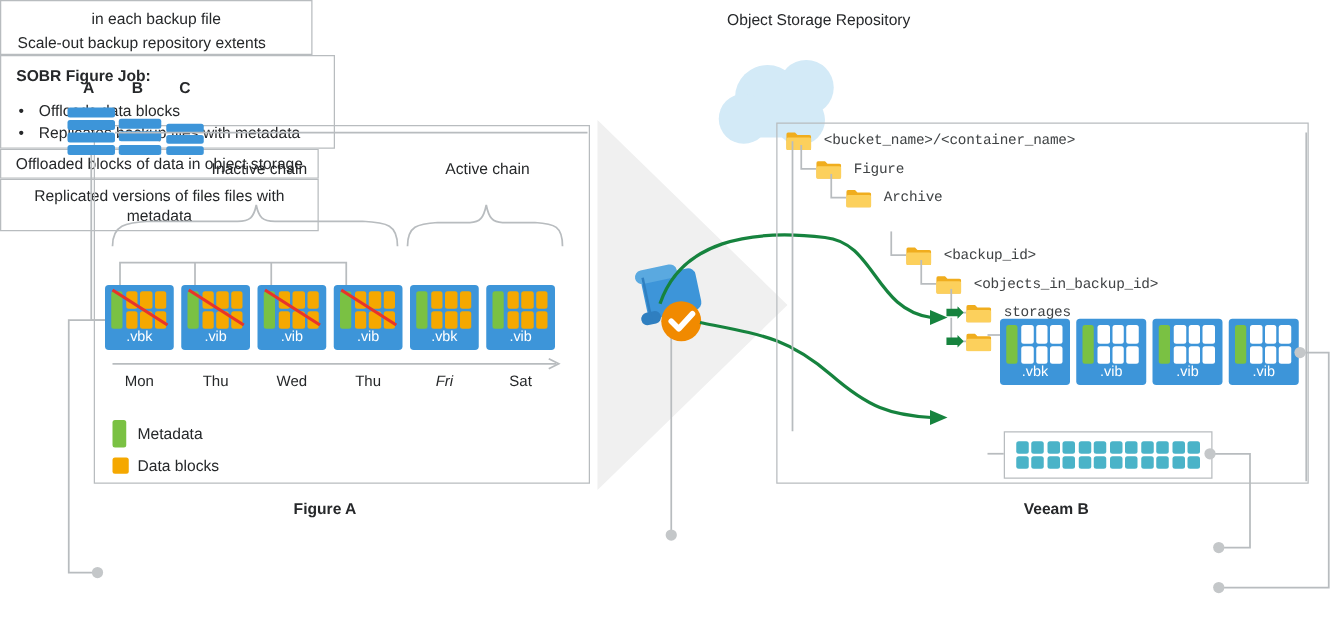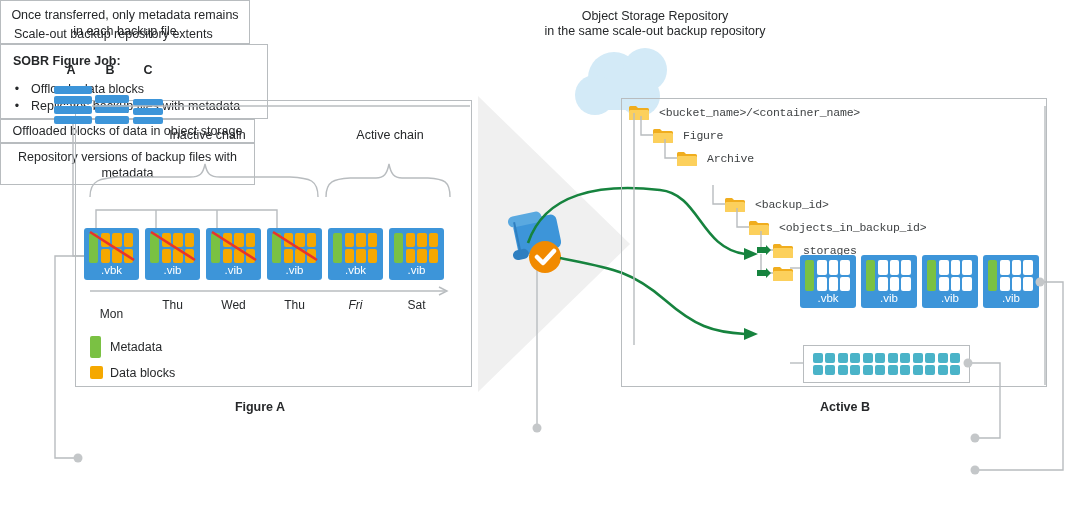--- a/index.html
+++ b/index.html
@@ -72,21 +72,20 @@
       <circle cx="645" cy="70" r="22"></circle>
       <circle cx="595" cy="95" r="20"></circle>
       <circle cx="640" cy="96" r="20"></circle>
       <rect x="595" y="83" width="55" height="27"></rect>
     </g>
   </svg>
 
   <div class="abs ttl" style="left:14px;top:27px;">Scale-out backup repository extents</div>
   <div class="abs ttl ttl-c" style="left:520px;top:9px;width:270px;">
     <div>Object Storage Repository</div>
-    <div>in the same scale-out backup repository</div>
   </div>
 
   <div class="abs panel" style="left:75px;top:100px;width:395px;height:285px;"></div>
 
   <div class="abs extlbl" style="left:56px;top:63px;width:30px;">A</div>
   <div class="abs extlbl" style="left:95px;top:63px;width:30px;">B</div>
   <div class="abs extlbl" style="left:133px;top:63px;width:30px;">C</div>
 
   <div class="stack" style="left:54px;top:86px;width:38px;height:38px;">
     <b style="top:0;width:38px;height:8px;"></b>
@@ -229,21 +228,21 @@
           <i style="background: rgb(245, 168, 0);"></i>
           <i style="background: rgb(245, 168, 0);"></i>
           <i style="background: rgb(245, 168, 0);"></i>
           <i style="background: rgb(245, 168, 0);"></i>
         </div>
         <div class="ext" style="bottom: 4px;">.vib</div>
       </div>
     </div>
 
   <div class="abs" id="days" style="left:84px;top:298px;width:370px;height:16px;">
-      <div class="daylbl" style="position: absolute; left: 0px; top: 0px; width: 55px; margin-top: 9px;">Mon</div>
+      <div class="daylbl" style="position: absolute; left: 0px; top: 0px; width: 55px;">Mon</div>
       <div class="daylbl" style="position: absolute; left: 61px; top: 0px; width: 55px;">Thu</div>
       <div class="daylbl" style="position: absolute; left: 122px; top: 0px; width: 55px;">Wed</div>
       <div class="daylbl" style="position: absolute; left: 183px; top: 0px; width: 55px;">Thu</div>
       <div class="daylbl" style="position: absolute; left: 244px; top: 0px; width: 55px; font-style: italic;">Fri</div>
       <div class="daylbl" style="position: absolute; left: 305px; top: 0px; width: 55px;">Sat</div>
     </div>
 
   <div class="sw" style="left:90px;top:336px;width:11px;height:22px;background:#7ac143;"></div>
   <div class="abs leglbl" style="left:110px;top:340px;">Metadata</div>
   <div class="sw" style="left:90px;top:366px;width:13px;height:13px;background:#f5a800;"></div>
@@ -428,21 +427,21 @@
         <i style="background: rgb(74, 179, 200);"></i>
         <i style="background: rgb(74, 179, 200);"></i>
         <i style="background: rgb(74, 179, 200);"></i>
         <i style="background: rgb(74, 179, 200);"></i>
         <i style="background: rgb(74, 179, 200);"></i>
         <i style="background: rgb(74, 179, 200);"></i>
         <i style="background: rgb(74, 179, 200);"></i>
       </div>
   </div>
 
-  <div class="abs figlbl" style="left:760px;top:400px;width:170px;">Active B</div>
+  <div class="abs figlbl" style="left:760px;top:400px;width:170px;">Veeam B</div>
 
   <svg class="layer">
     <g fill="none" stroke="#b8bcbf" stroke-width="1.4">
 
       <path d="M634 113 L634 345"></path>
 
       <path d="M790 268 L800 268"></path>
       <path d="M790 363 L803 363"></path>
 
       <path d="M1040 282 L1063 282 L1063 470 L975 470"></path>
@@ -453,21 +452,20 @@
     </g>
     <g fill="#c4c7c9">
       <circle cx="1040" cy="282" r="4.5"></circle>
       <circle cx="968" cy="363" r="4.5"></circle>
       <circle cx="975" cy="438" r="4.5"></circle>
       <circle cx="975" cy="470" r="4.5"></circle>
     </g>
   </svg>
 
   <div class="callout" style="left:80px;top:436px;width:250px;height:44px;padding:6px 8px;">
-    <div class="c-center">Once transferred, only metadata remains</div>
     <div class="c-center">in each backup file</div>
   </div>
 
   <div class="callout" style="left:397px;top:424px;width:268px;height:75px;padding:8px 12px;">
     <div class="c-title">SOBR Figure Job:</div>
     <ul class="bullets" id="sobr-bullets" style="margin-top:12px;">
         <li>
           <span class="bl">•</span>
           <span>Offloads data blocks</span>
         </li>
@@ -476,17 +474,17 @@
           <span>Replicates backup files with metadata</span>
         </li>
       </ul>
   </div>
 
   <div class="callout" style="left:720px;top:426px;width:255px;height:24px;padding:3px 8px;">
     <div class="c-center">Offloaded blocks of data in object storage</div>
   </div>
 
   <div class="callout" style="left:720px;top:457px;width:255px;height:42px;padding:5px 8px;">
-    <div class="c-center">Repository versions of backup files with</div>
+    <div class="c-center">Replicated versions of files files with</div>
     <div class="c-center">metadata</div>
   </div>
 
 </div>
 
 </body></html>

